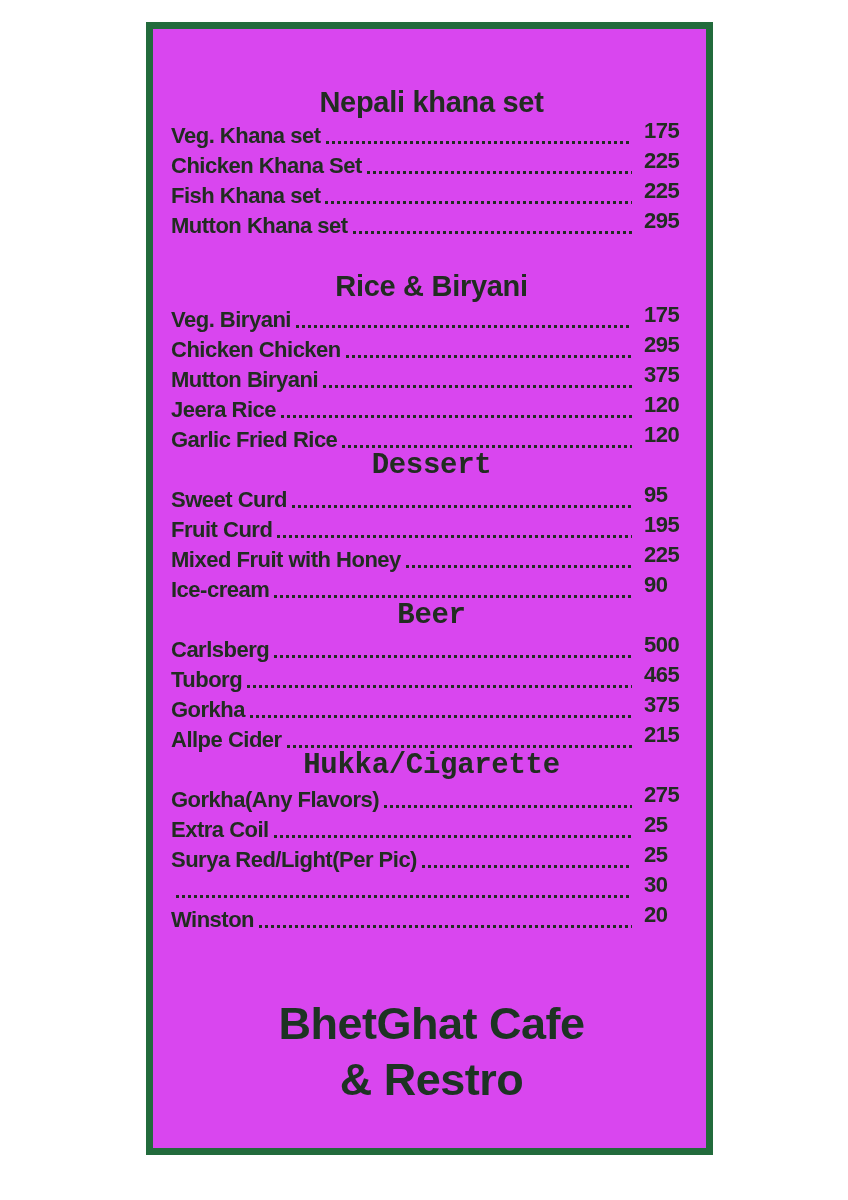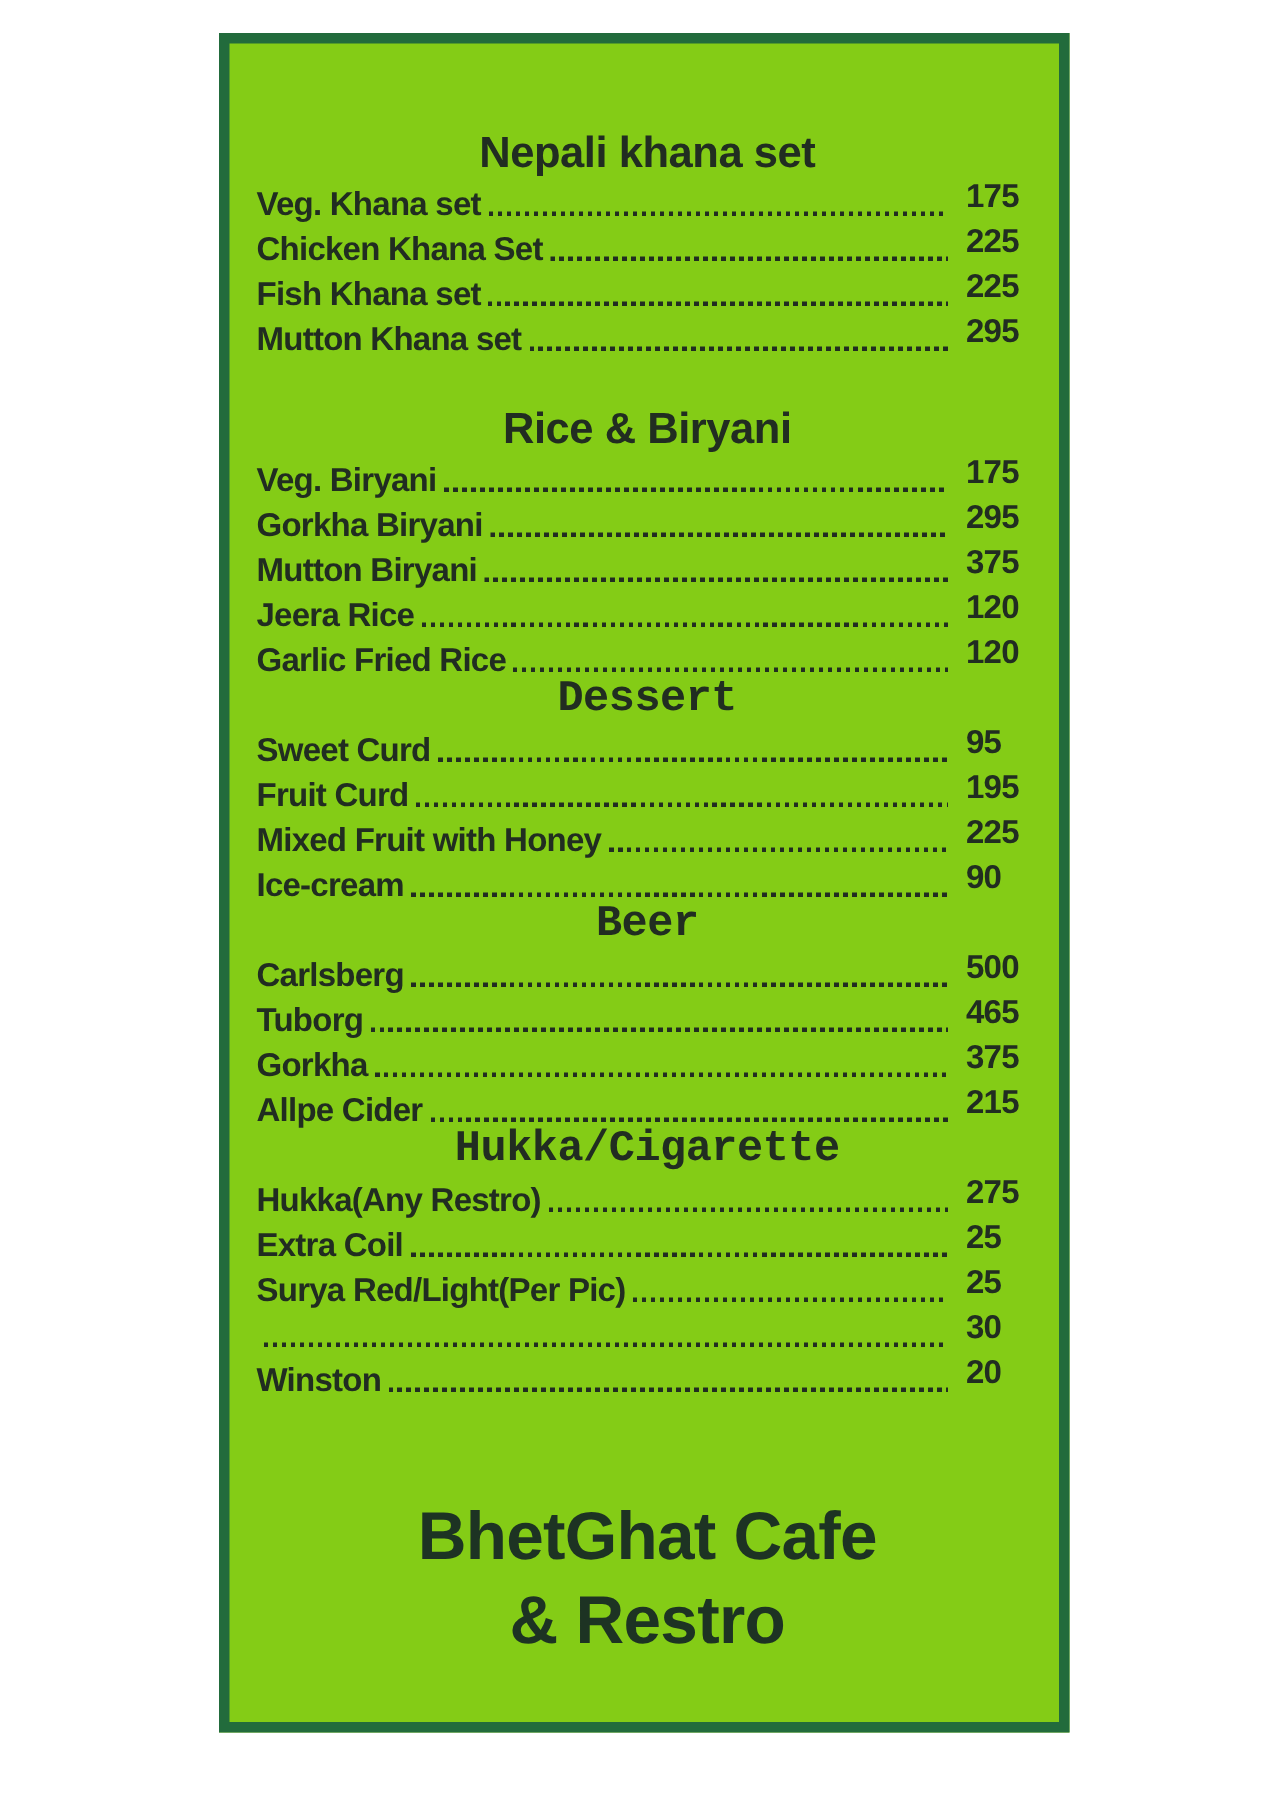--- a/index.html
+++ b/index.html
@@ -9,21 +9,21 @@
     background: #ffffff;
     font-family: "Liberation Sans", sans-serif;
     overflow: hidden;
   }
   .menu-card {
     position: absolute;
     left: 146px;
     top: 22px;
     width: 567px;
     height: 1133px;
-    background: #84cc16;
+    background: #d946ef;
     border: 7px solid #226b3c;
   }
   .menu-content {
     padding: 0 14px 0 18px;
     color: #212d21;
   }
   .sec-title {
     font-size: 29px;
     line-height: 30px;
     font-weight: bold;
@@ -99,21 +99,21 @@
           </div>
         </section>
         <section>
           <h2 class="sec-title">Rice &amp; Biryani</h2>
           <div class="menu-row">
             <span class="item-name">Veg. Biryani</span>
             <span class="leader"></span>
             <span class="item-price">175</span>
           </div>
           <div class="menu-row">
-            <span class="item-name">Gorkha Biryani</span>
+            <span class="item-name">Chicken Chicken</span>
             <span class="leader"></span>
             <span class="item-price">295</span>
           </div>
           <div class="menu-row">
             <span class="item-name">Mutton Biryani</span>
             <span class="leader"></span>
             <span class="item-price">375</span>
           </div>
           <div class="menu-row">
             <span class="item-name">Jeera Rice</span>
@@ -168,21 +168,21 @@
           </div>
           <div class="menu-row">
             <span class="item-name">Allpe Cider</span>
             <span class="leader"></span>
             <span class="item-price">215</span>
           </div>
         </section>
         <section>
           <h2 class="sec-title">Hukka/Cigarette</h2>
           <div class="menu-row">
-            <span class="item-name">Hukka(Any Restro)</span>
+            <span class="item-name">Gorkha(Any Flavors)</span>
             <span class="leader"></span>
             <span class="item-price">275</span>
           </div>
           <div class="menu-row">
             <span class="item-name">Extra Coil</span>
             <span class="leader"></span>
             <span class="item-price">25</span>
           </div>
           <div class="menu-row">
             <span class="item-name">Surya Red/Light(Per Pic)</span>

